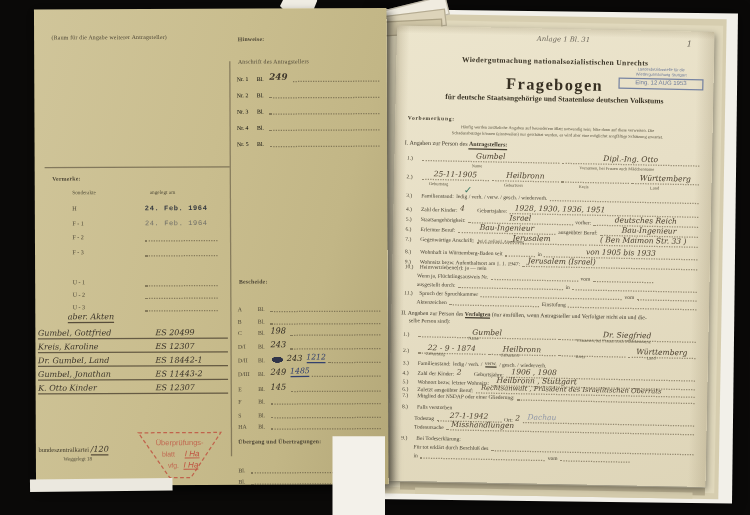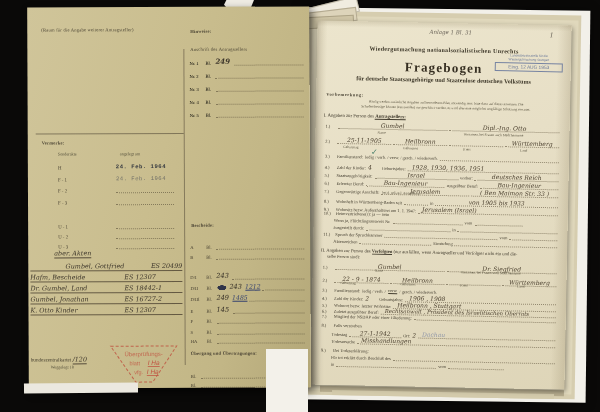--- a/index.html
+++ b/index.html
@@ -392,35 +392,35 @@
     <div class="vrow" style="top:222px;">
       <span class="vl">U - 2</span>
       <span class="dl" style="width:58px;height:1px;"></span>
     </div>
     <div class="vrow" style="top:232px;">
       <span class="vl">U - 3</span>
       <span class="dl" style="width:58px;height:1px;"></span>
     </div>
 
     <div class="abs hw" style="left:26px;top:242px;font-size:6.4px;border-bottom:1px solid rgba(58,48,36,.8);">aber. Akten</div>
-    <div class="akrow hw" style="top:252px;text-align:right;">
+    <div class="akrow hw" style="top:252px;">
       <span class="nm">Gumbel, Gottfried</span>
       <span class="rf">ES 20499</span>
     </div>
     <div class="akrow hw" style="top:263px;">
-      <span class="nm">Hafm, Bescheide</span>
+      <span class="nm">Kreis, Karoline</span>
       <span class="rf">ES 12307</span>
     </div>
     <div class="akrow hw" style="top:274px;">
       <span class="nm">Dr. Gumbel, Land</span>
       <span class="rf">ES 18442-1</span>
     </div>
     <div class="akrow hw" style="top:285px;">
       <span class="nm">Gumbel, Jonathan</span>
-      <span class="rf">ES 16727-2</span>
+      <span class="rf">ES 11443-2</span>
     </div>
     <div class="akrow hw" style="top:296px;">
       <span class="nm">K. Otto Kinder</span>
       <span class="rf">ES 12307</span>
     </div>
 
     <div class="abs" style="left:2px;top:348px;font-size:5.2px;color:#443e2e;">
       <span>bundeszentralkartei</span>
       <span class="hw" style="font-size:6.4px;border-bottom:1px solid rgba(58,48,36,.8);">/120</span>
     </div>
@@ -470,20 +470,26 @@
     <div class="brow" style="top:234px;">
       <span class="bl-l">A</span>
       <span class="bl-b">Bl.</span>
       <span class="bl-f"></span>
     </div>
     <div class="brow" style="top:244px;">
       <span class="bl-l">B</span>
       <span class="bl-b">Bl.</span>
       <span class="bl-f"></span>
     </div>
+    <div class="brow" style="top:253px;">
+      <span class="bl-l">C</span>
+      <span class="bl-b">Bl.</span>
+      <span class="bl-v">198</span>
+      <span class="bl-f"></span>
+    </div>
     <div class="brow" style="top:264px;">
       <span class="bl-l">D/I</span>
       <span class="bl-b">Bl.</span>
       <span class="bl-v">243</span>
       <span class="bl-f"></span>
     </div>
     <div class="brow" style="top:275px;">
       <span class="bl-l">D/II</span>
       <span class="bl-b">Bl.</span>
       <span class="scribble"></span>

